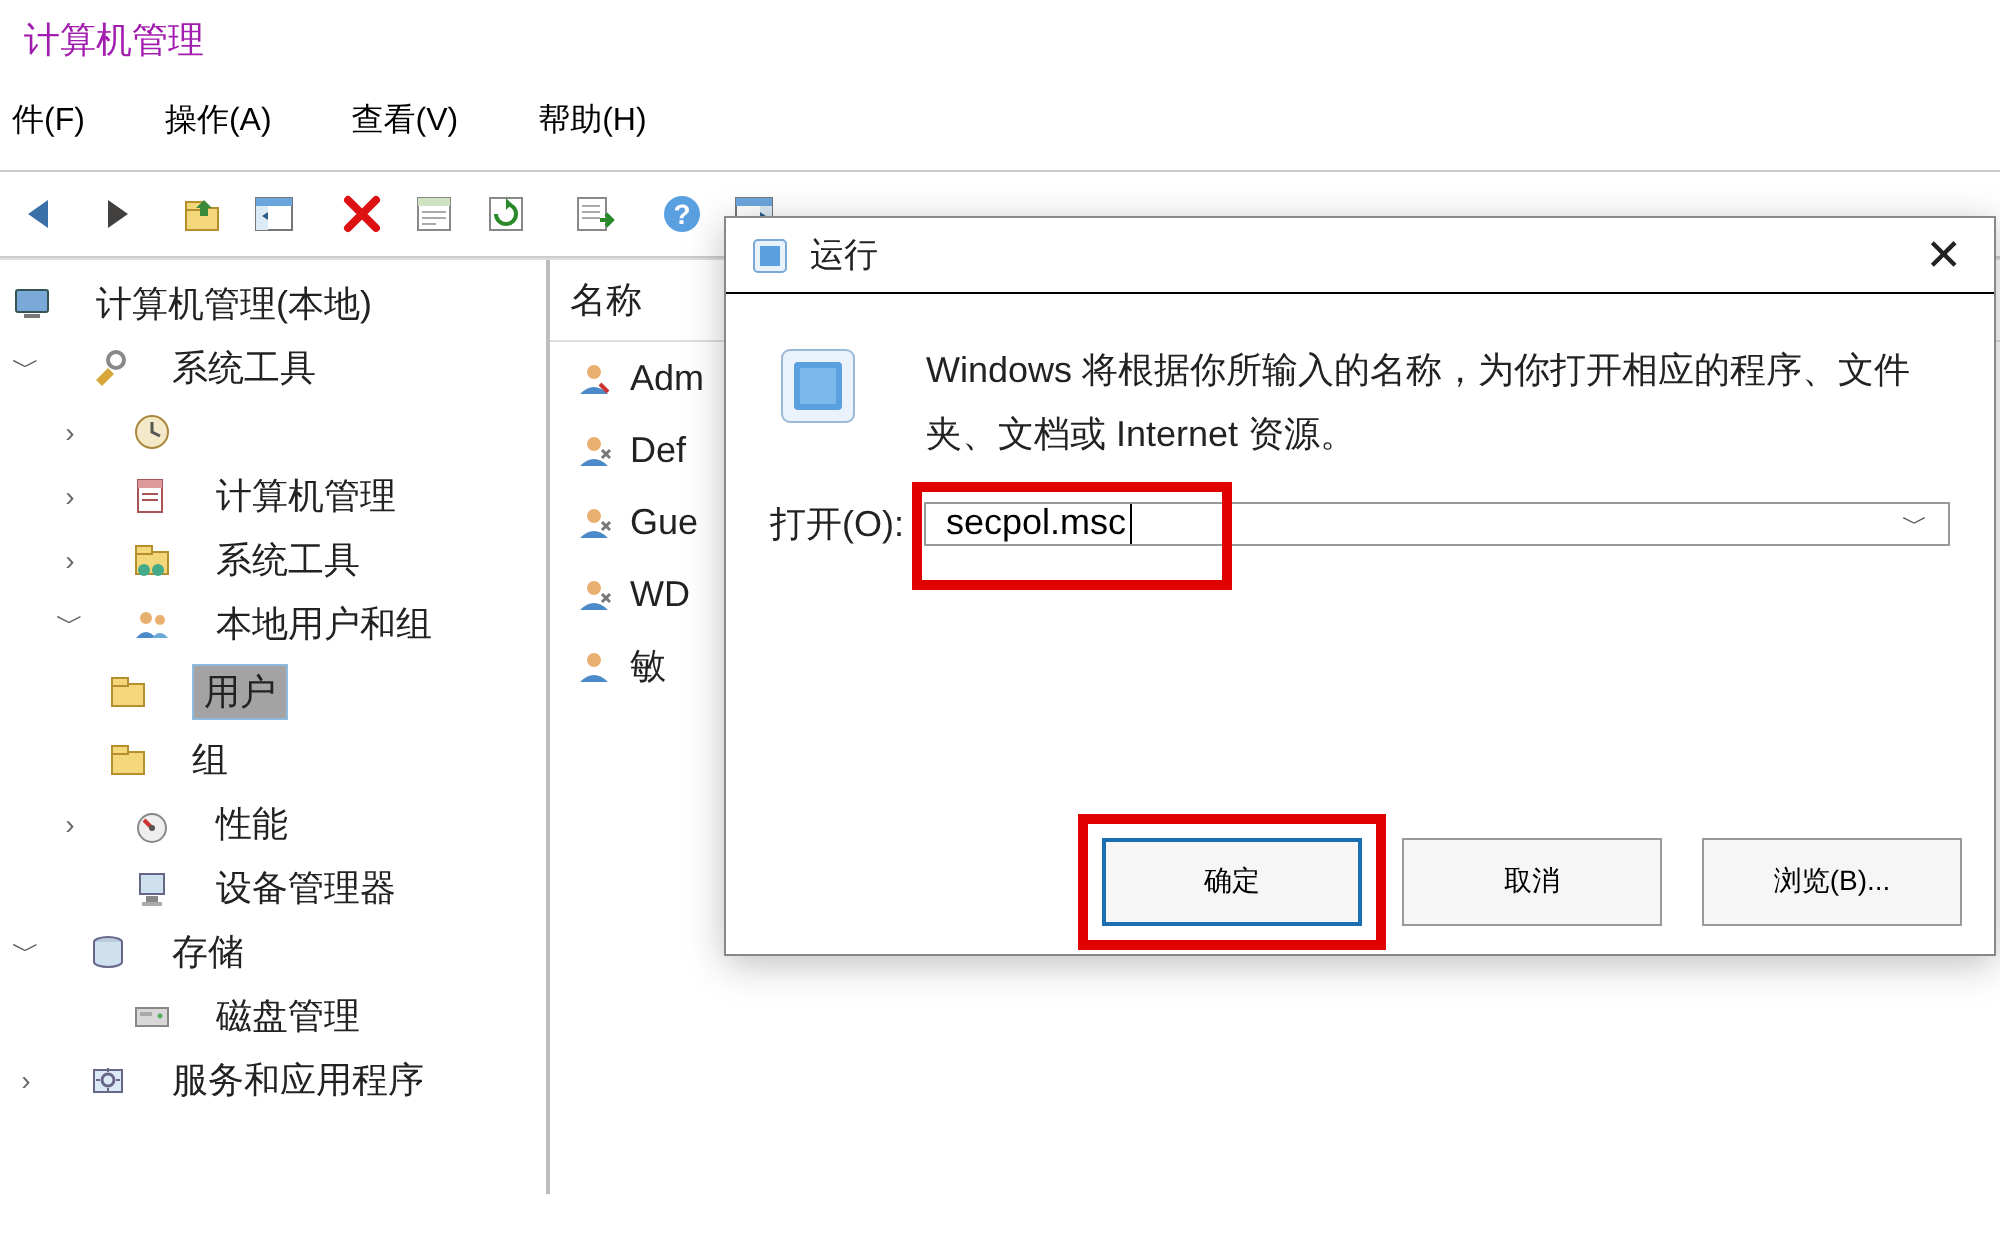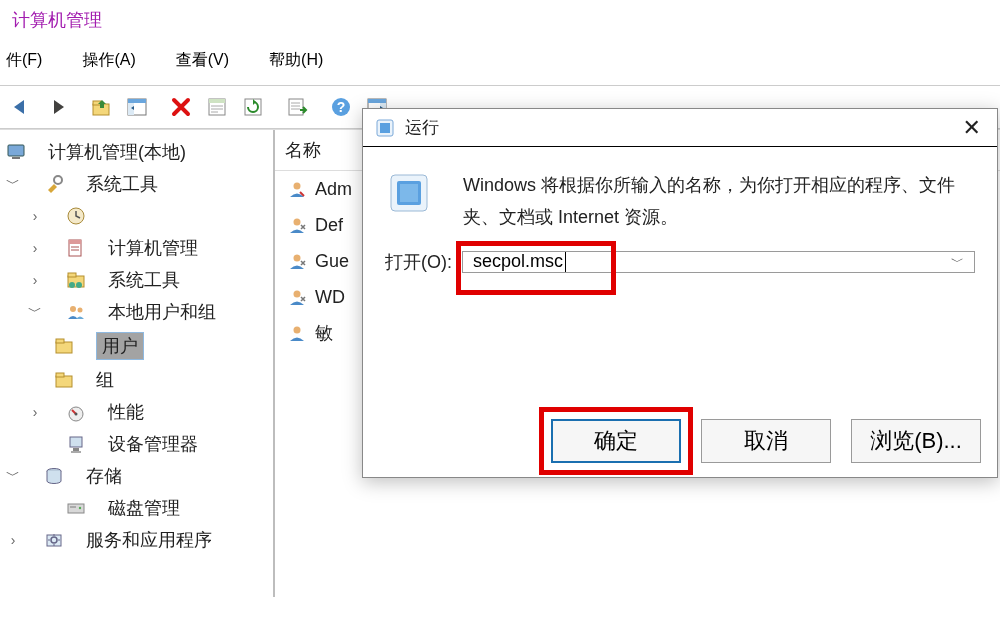--- a/index.html
+++ b/index.html
@@ -122,21 +122,21 @@
     pointer-events: none;
   }
   .run-buttons {
     position: absolute; bottom: 14px; right: 16px;
     display: flex; gap: 20px;
   }
   .btn {
     min-width: 130px; height: 44px;
     border: 1px solid #9a9a9a;
     background: #f6f6f6;
-    font-size: 22px;
+    font-size: 14px;
     display: flex; align-items: center; justify-content: center;
   }
   .btn.primary { border: 2px solid #1a6fb0; }
   .caret { display:inline-block; border-left: 1px solid #000; height: 20px; margin-left:2px; vertical-align: middle; }
 </style>
 </head>
 <body>
 
 <div class="window-title">计算机管理</div>
 

